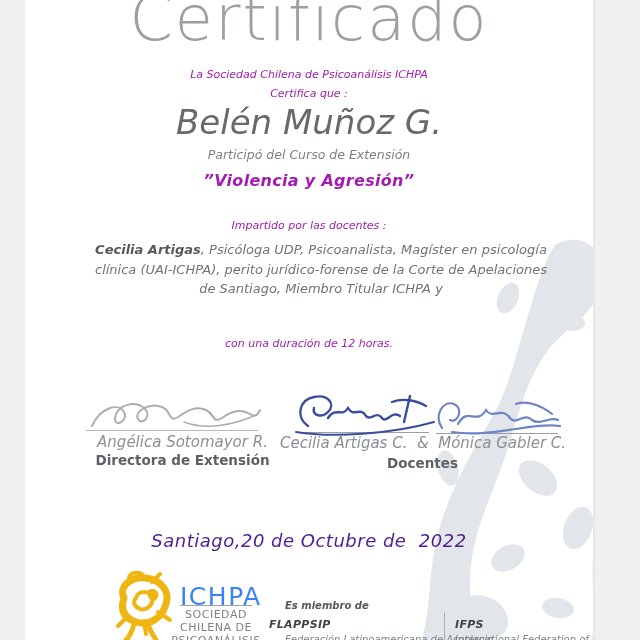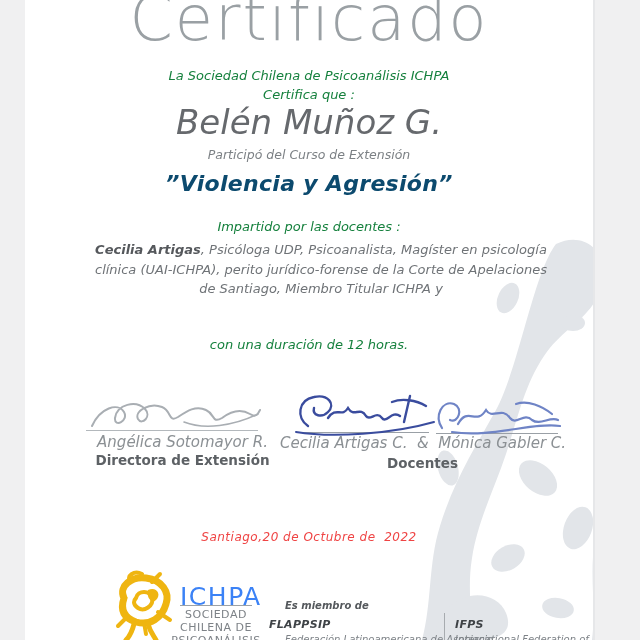--- a/index.html
+++ b/index.html
@@ -4,30 +4,30 @@
 <style>
   html,body{margin:0;padding:0;}
   body{font-family:"DejaVu Sans","Liberation Sans",sans-serif;background:#f0f0f1;}
   .stage{position:relative;width:640px;height:640px;overflow:hidden;background:#f0f0f1;}
   .page{position:absolute;left:25px;top:0;width:568px;height:640px;background:#ffffff;overflow:hidden;}
   .strip-right{position:absolute;left:593px;top:0;width:2px;height:640px;background:#e6e7e9;}
   .abs{position:absolute;}
   .center-line{position:absolute;left:0;right:0;text-align:center;}
   .it{font-style:italic;}
   .title{font-size:62px;font-weight:200;letter-spacing:2px;color:#9aa0a4;white-space:nowrap;}
-  .issuer,.certifies,.taught,.duration{font-size:13px;color:#15803d;}
+  .issuer,.certifies,.taught,.duration{font-size:11px;color:#a21caf;}
   .recipient{font-size:34px;color:#66696d;}
   .participation{font-size:12.5px;color:#7c8185;}
-  .course{font-size:22px;font-weight:bold;color:#0c4a6e;letter-spacing:0.3px;}
+  .course{font-size:16px;font-weight:bold;color:#a21caf;letter-spacing:0.3px;}
   .teacher-par{position:absolute;left:67px;width:458px;text-align:center;font-size:13px;font-style:italic;line-height:19.5px;color:#6f7377;}
   .teacher-par b{color:#55585c;}
   .sig-name{font-size:15px;font-style:italic;color:#8b9094;white-space:pre;}
   .sig-role{font-size:13.5px;font-weight:bold;color:#5d6165;}
   .sig-line{position:absolute;height:1px;background:#b3b8bc;}
-  .date-line{font-size:12px;color:#ef4444;letter-spacing:0.5px;white-space:pre;}
+  .date-line{font-size:18px;color:#4c1d95;letter-spacing:0.5px;white-space:pre;}
   .logo-acronym{font-size:25px;letter-spacing:1.5px;color:#3b82f6;}
   .logo-sub{position:absolute;left:143px;width:96px;text-align:center;font-size:11px;letter-spacing:0.5px;color:#7d8287;}
   .member-label{font-size:10px;font-weight:bold;font-style:italic;color:#54585c;}
   .org-acronym{font-size:11px;font-weight:bold;font-style:italic;color:#3f4347;letter-spacing:0.3px;}
   .org-desc{font-size:10px;font-style:italic;color:#7d8287;white-space:nowrap;}
   .v-divider{position:absolute;width:1px;background:#a7abaf;}
   .wm{position:absolute;z-index:0;}
   .z2{z-index:2;}
   svg{display:block;}
 </style>

